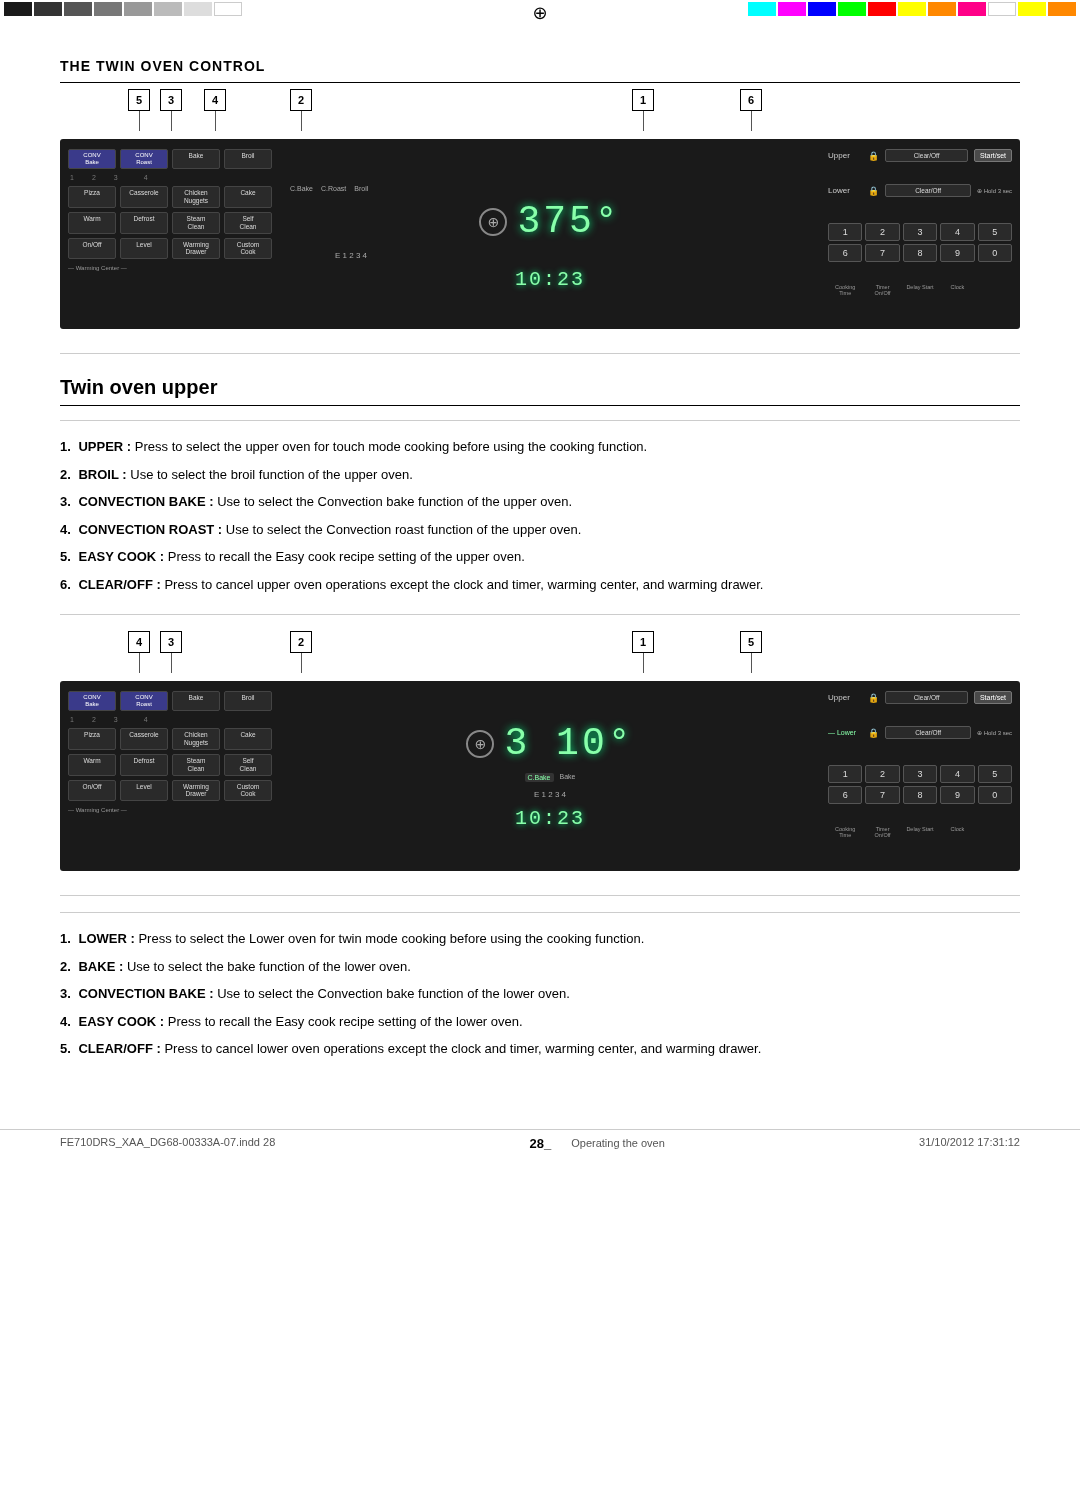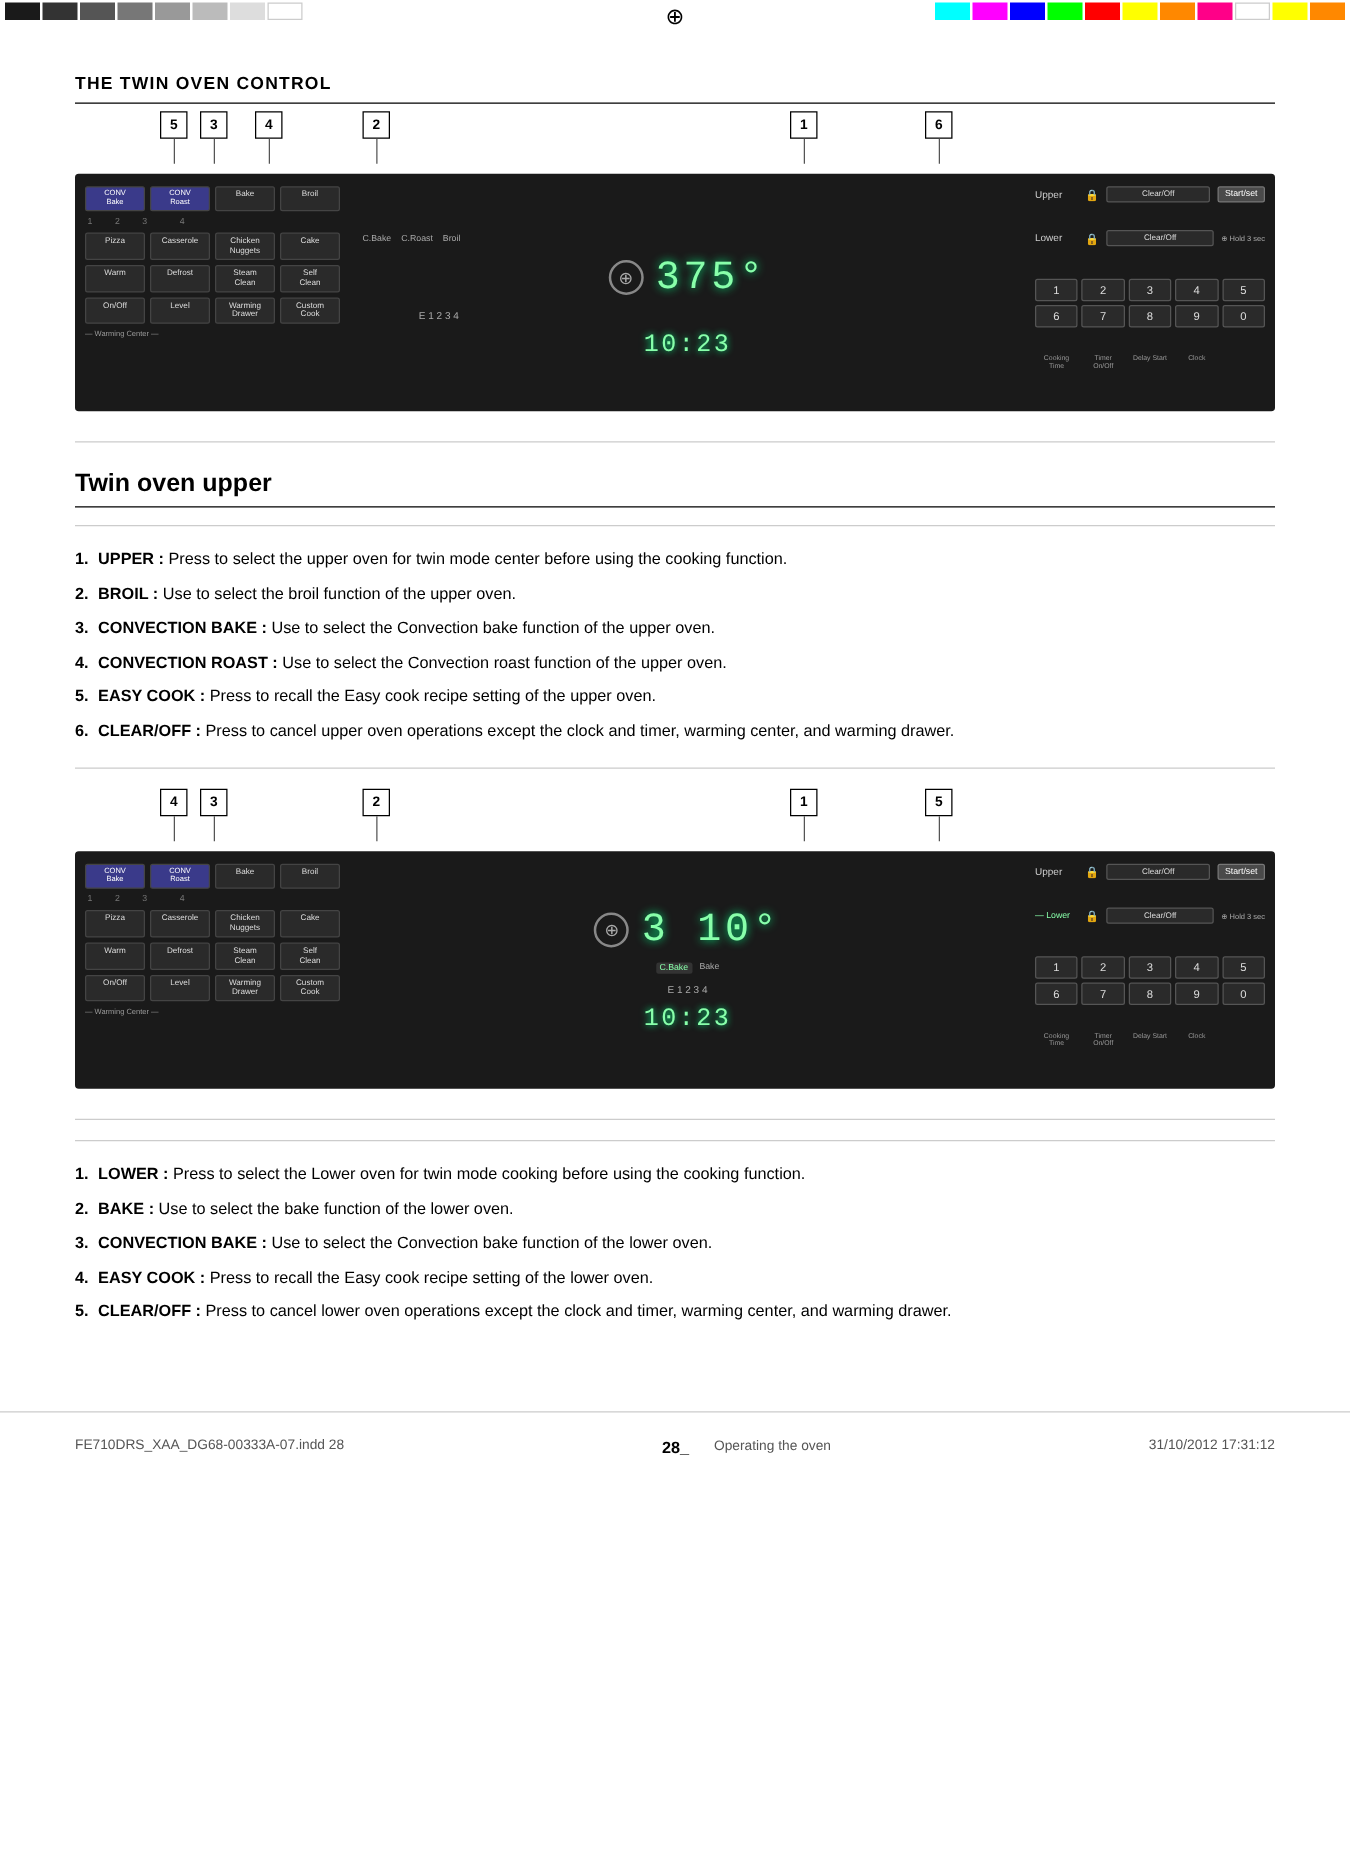--- a/index.html
+++ b/index.html
@@ -161,21 +161,21 @@
     .oven-center {
       flex: 1;
       display: flex;
       flex-direction: column;
       align-items: center;
       justify-content: center;
       gap: 8px;
     }
 
     .oven-display-large {
-      font-size: 32px;
+      font-size: 38px;
       color: #88ffaa;
       font-family: 'Courier New', monospace;
       letter-spacing: 3px;
       text-shadow: 0 0 8px #00ff88;
     }
 
     .oven-display-small {
       font-size: 20px;
       color: #88ffaa;
       font-family: 'Courier New', monospace;
@@ -271,21 +271,21 @@
     .warming-center-label {
       font-size: 6px;
       color: #999;
       margin-top: 2px;
       text-align: left;
     }
 
     
     .footer {
       border-top: 1px solid #ccc;
-      padding: 20px 60px;
+      padding: 6px 60px;
       display: flex;
       justify-content: space-between;
       font-size: 11px;
       color: #555;
       margin-top: 20px;
     }
 
     .page-num {
       font-size: 13px;
       font-weight: bold;
@@ -463,21 +463,21 @@
   </div>
 
   <hr class="section-divider">
   <h2 class="section-header">Twin oven upper</h2>
   <hr class="section-divider">
 
   <ol class="instruction-list">
     <li>
       <span class="num">1.</span>
       <span class="term">UPPER :</span>
-      <span>Press to select the upper oven for twin mode center before using the cooking function.</span>
+      <span>Press to select the upper oven for touch mode cooking before using the cooking function.</span>
     </li>
     <li>
       <span class="num">2.</span>
       <span class="term">BROIL :</span>
       <span>Use to select the broil function of the upper oven.</span>
     </li>
     <li>
       <span class="num">3.</span>
       <span class="term">CONVECTION BAKE :</span>
       <span>Use to select the Convection bake function of the upper oven.</span>

